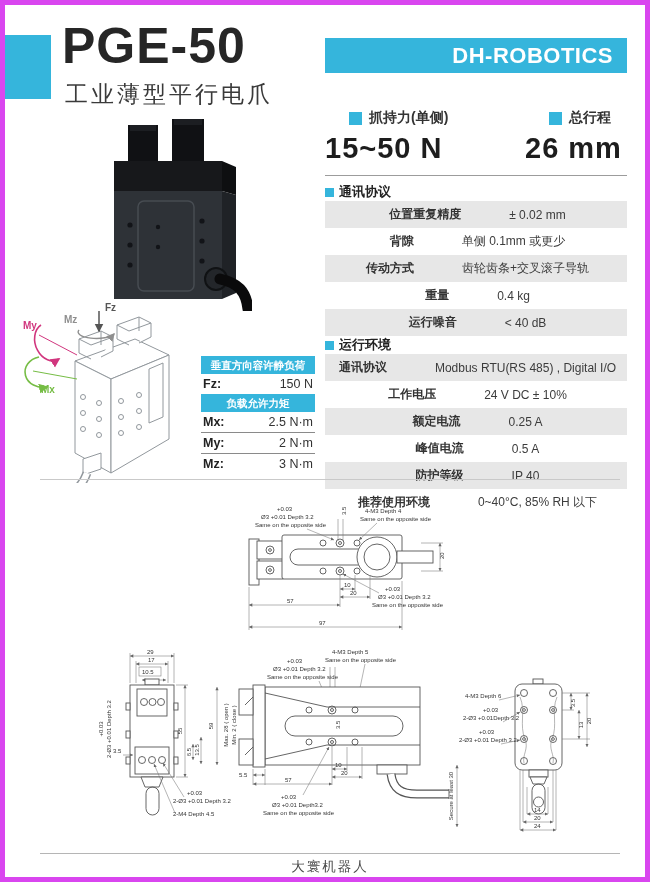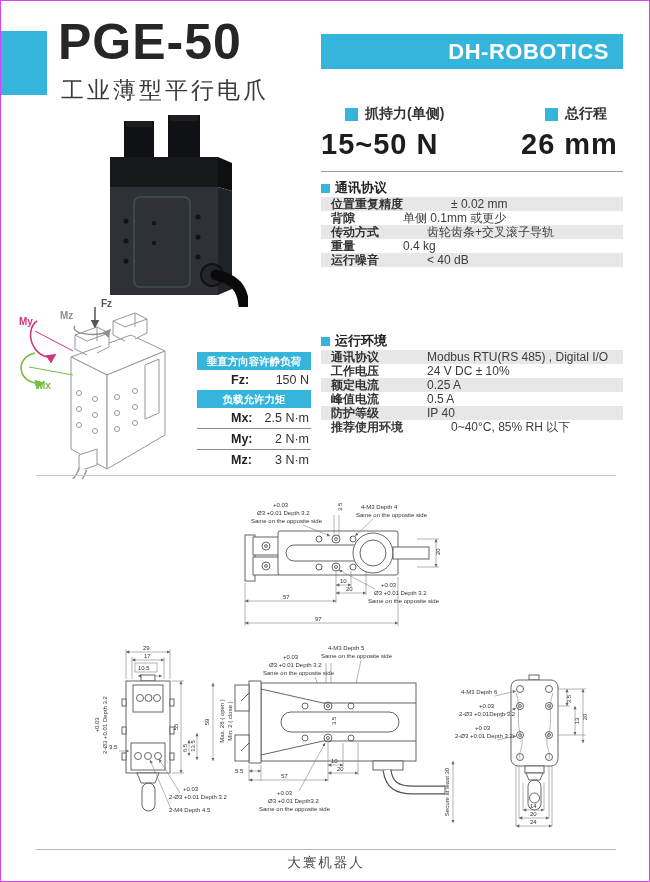--- a/index.html
+++ b/index.html
@@ -1,16 +1,16 @@
 <!DOCTYPE html>
 <html><head>
 <meta charset="utf-8">
 <style>
   html,body{margin:0;padding:0;background:#eee;}
-  .page{position:relative;width:650px;height:882px;background:#ffffff;border:1px solid #d946ef;
+  .page{position:relative;width:650px;height:882px;background:#ffffff;border:5px solid #d946ef;
         box-sizing:border-box;font-family:"Liberation Sans","DejaVu Sans",sans-serif;overflow:hidden;}
   .abs{position:absolute;}
   
   .accent-block{left:0;top:30px;width:46px;height:64px;background:#35b5dc;}
   .model{left:57px;top:12px;font-size:50px;font-weight:bold;color:#262626;letter-spacing:1px;}
   .subtitle{left:60px;top:74px;font-size:23px;color:#3a3a3a;letter-spacing:3px;}
   .brand-banner{left:320px;top:33px;width:302px;height:35px;background:#35b5dc;color:#fff;
        font-size:22px;font-weight:bold;text-align:right;line-height:35px;padding-right:14px;
        box-sizing:border-box;letter-spacing:.5px;}
   
@@ -19,30 +19,30 @@
   .hl-label{display:flex;align-items:center;gap:7px;font-size:14px;font-weight:bold;color:#333;padding-left:24px;}
   .sq13{width:13px;height:13px;background:#35b5dc;flex:none;}
   .hl-value{margin-top:5px;font-size:29px;font-weight:bold;color:#1d1d1d;letter-spacing:1px;}
   .divider1{left:320px;top:170px;width:302px;height:1px;background:#9c9c9c;}
   
   .section-hdr{display:flex;align-items:center;gap:5px;font-size:13px;font-weight:bold;color:#222;}
   .sq9{width:9px;height:9px;background:#35b5dc;flex:none;}
   .hdr-pp{left:320px;top:178px;} .hdr-env{left:320px;top:331px;}
   .spec-table{width:302px;}
   .tbl-pp{left:320px;top:196px;} .tbl-env{left:320px;top:349px;}
-  .spec-row{display:flex;justify-content:flex-start;align-items:center;height:14px;gap:48px;}
+  .spec-row{display:flex;justify-content:center;align-items:center;height:27px;gap:48px;}
   .spec-row:nth-child(odd){background:#e7e7e7;}
   .spec-label{font-size:12px;font-weight:bold;color:#333;padding-left:10px;white-space:nowrap;}
   .spec-value{font-size:12px;color:#3c3c3c;padding-right:7px;white-space:nowrap;}
   
   .load-table{left:196px;top:351px;width:114px;}
   .lt-hdr{background:#35b5dc;color:#fff;font-size:10.5px;font-weight:bold;text-align:center;
           height:18px;line-height:18px;white-space:nowrap;}
   .lt-row{display:flex;justify-content:space-between;height:20px;line-height:20px;}
-  .lt-row .l{font-size:12.5px;font-weight:bold;color:#222;padding-left:2px;margin-left:32px;}
+  .lt-row .l{font-size:12.5px;font-weight:bold;color:#222;padding-left:2px;}
   .lt-row .v{font-size:12.5px;color:#333;padding-right:2px;}
   .lt-sep{border-bottom:1px solid #8a8a8a;}
   
   .divider2{left:35px;top:474px;width:580px;height:1px;background:#c9c9c9;}
   .footer-line{left:35px;top:848px;width:580px;height:1px;background:#b5b5b5;}
   .footer-text{left:0;top:853px;width:650px;text-align:center;font-size:13.5px;color:#4a4a4a;letter-spacing:2px;}
   
   svg text{font-family:"Liberation Sans","DejaVu Sans",sans-serif;}
   .part{stroke:#555;stroke-width:.9;fill:none;}
   .partf{stroke:#555;stroke-width:.9;fill:#fff;}

